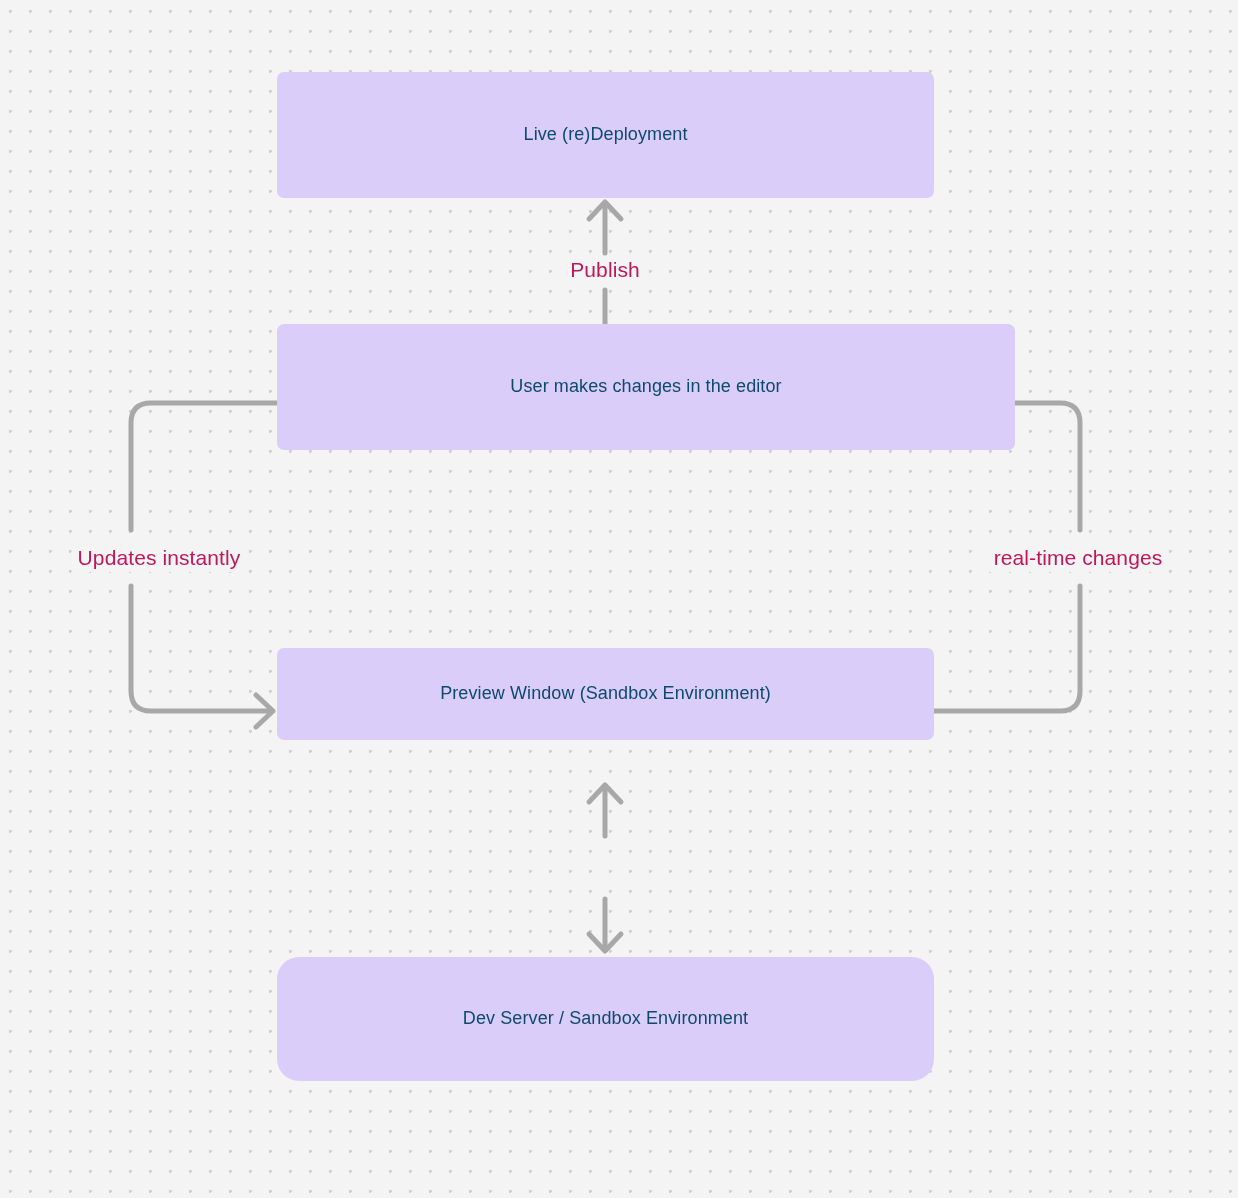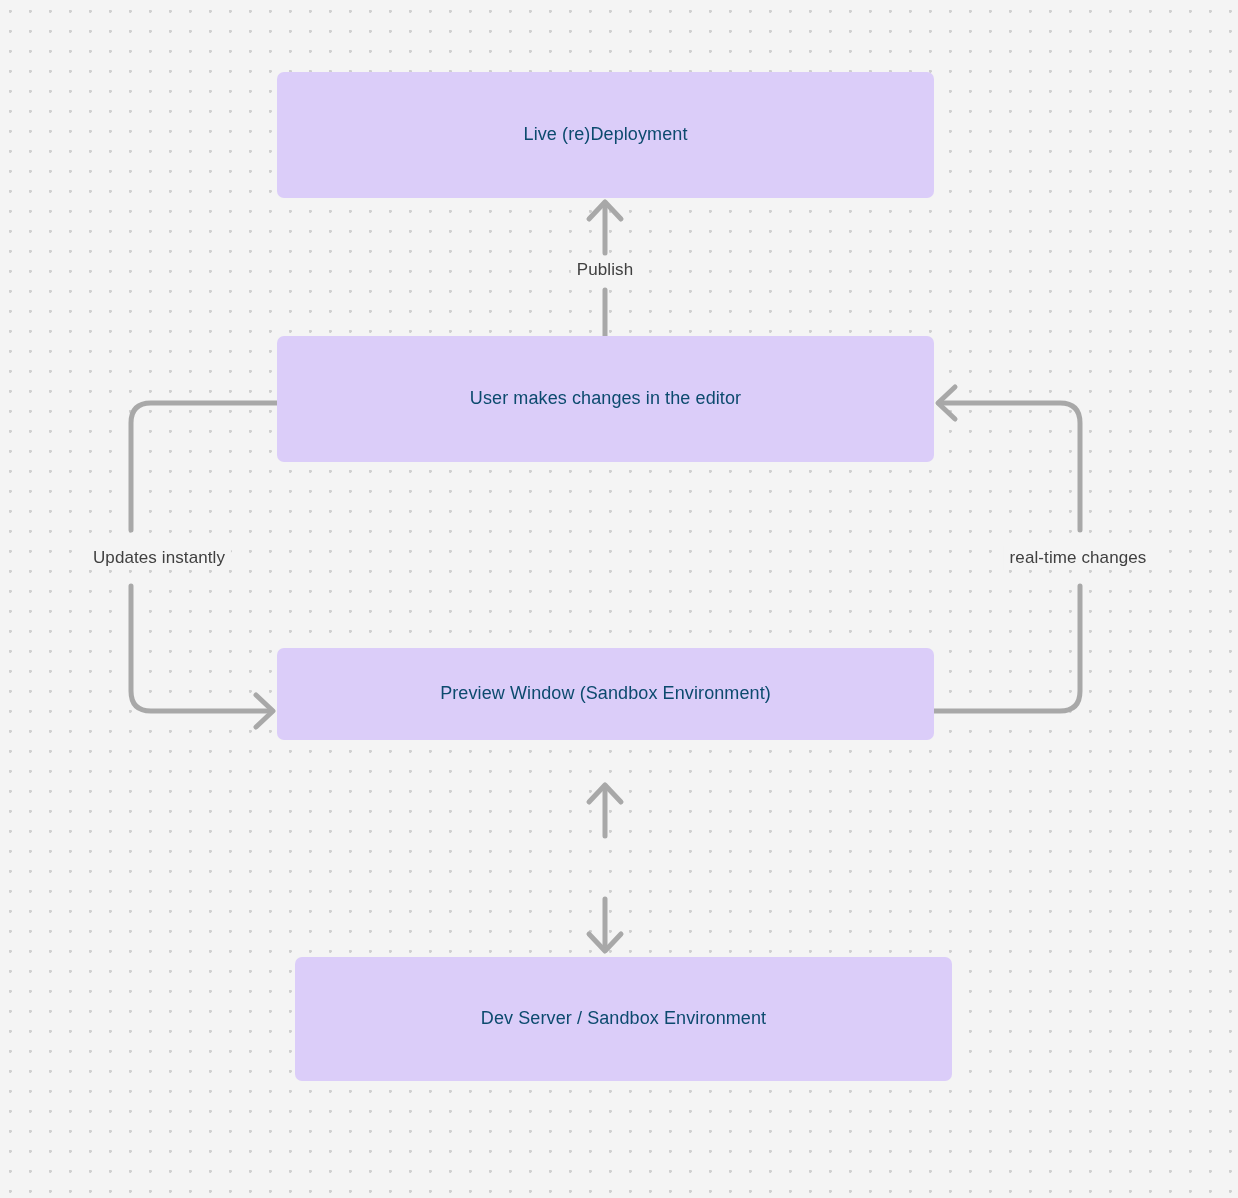--- a/index.html
+++ b/index.html
@@ -47,29 +47,29 @@
   }
   .node-label {
     font-size: 18px;
     line-height: 1.3;
     color: #0c4a6e;
     letter-spacing: 0.1px;
     padding: 0 18px;
   }
 
   #node-live       { left: 277px; top: 72px;  width: 657px; height: 126px; }
-  #node-user       { left: 277px; top: 336px; width: 657px; height: 126px; text-align: center; }
+  #node-user       { left: 277px; top: 324px; width: 738px; height: 126px; text-align: center; }
   #node-preview    { left: 277px; top: 648px; width: 657px; height: 92px; }
-  #node-dev        { left: 295px; top: 957px; width: 657px; height: 124px; }
+  #node-dev        { left: 277px; top: 957px; width: 657px; height: 124px; border-radius: 22px; }
 
   .edge-label {
     position: absolute;
     z-index: 3;
-    font-size: 17px;
-    color: #404040;
+    font-size: 21px;
+    color: #be185d;
     letter-spacing: 0.1px;
     white-space: nowrap;
     background: #f4f4f4;
     padding: 2px 6px;
     transform: translate(-50%, -50%);
   }
 
   #label-publish      { left: 605px; top: 270px; }
   #label-updates      { left: 132px; top: 558px; margin-left: 27px; }
   #label-realtime     { left: 1078px; top: 558px; }

